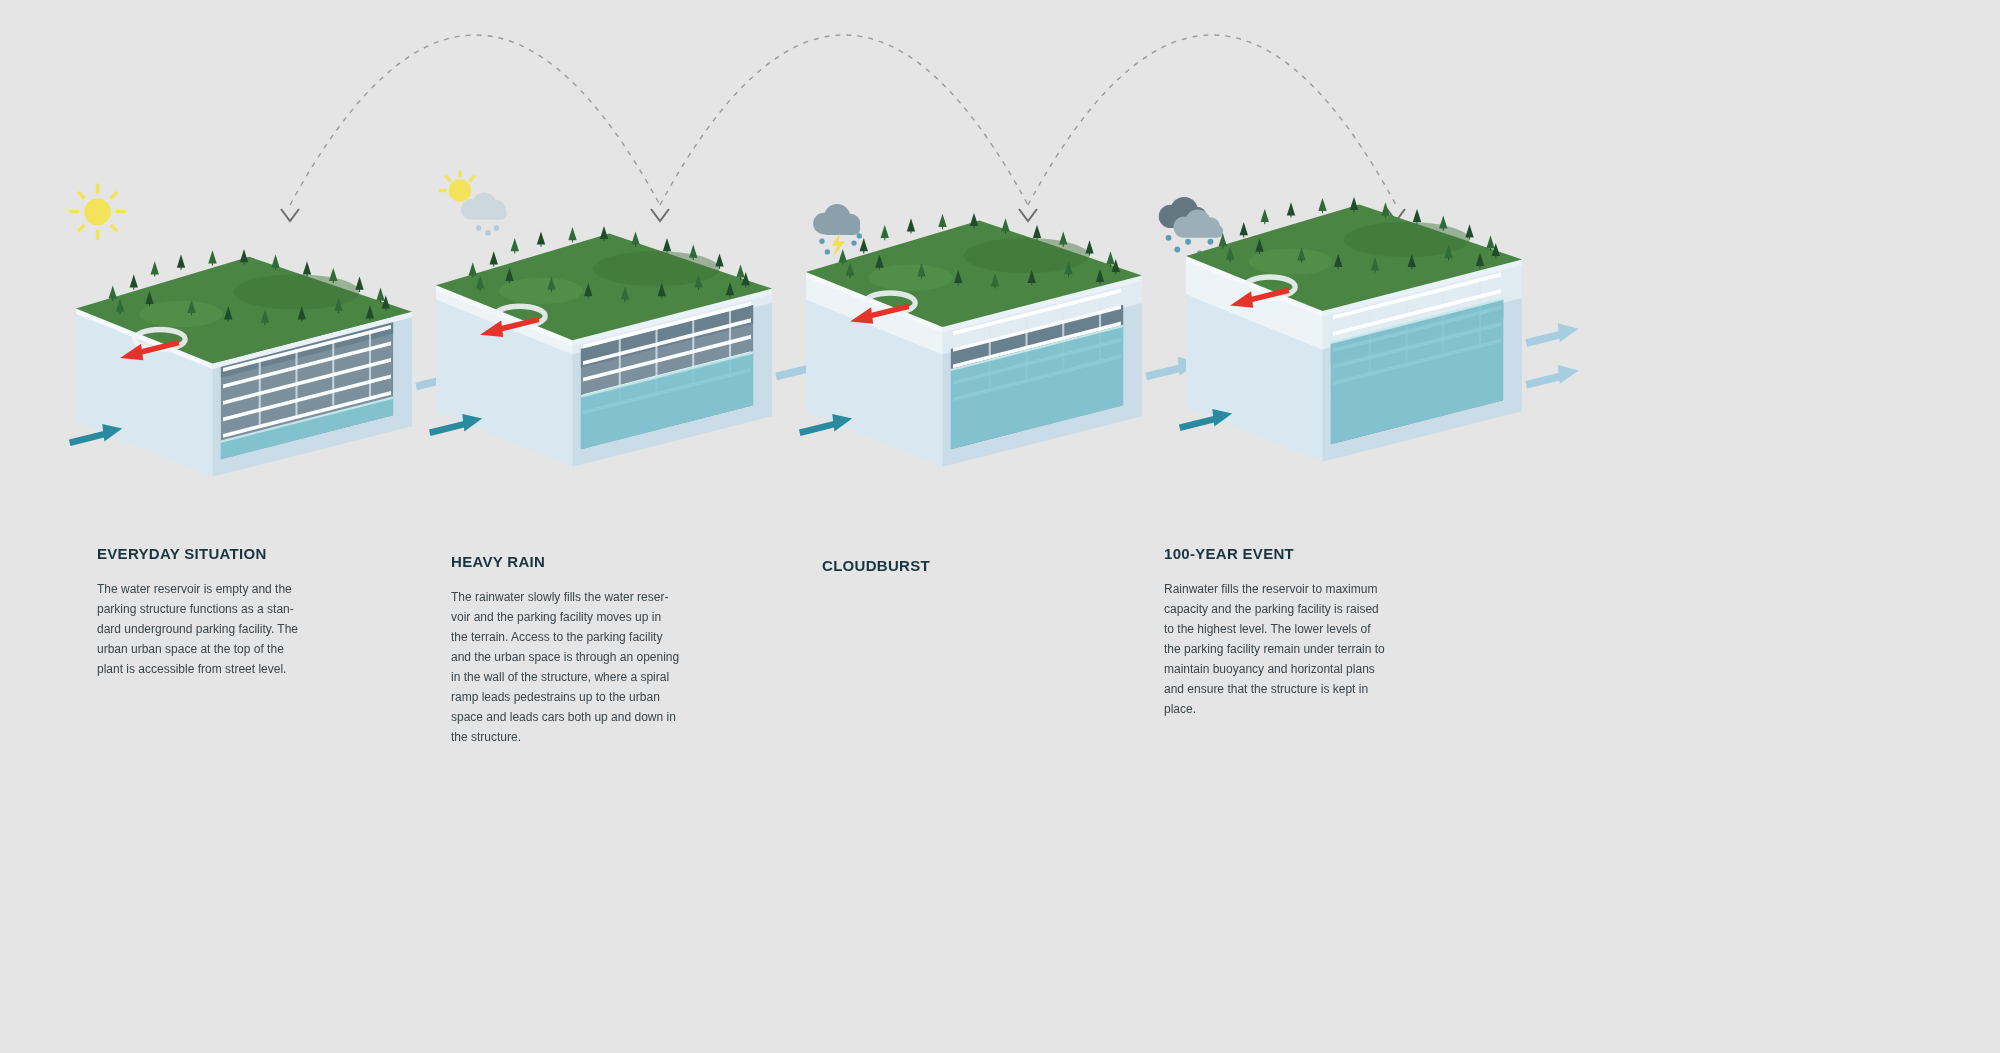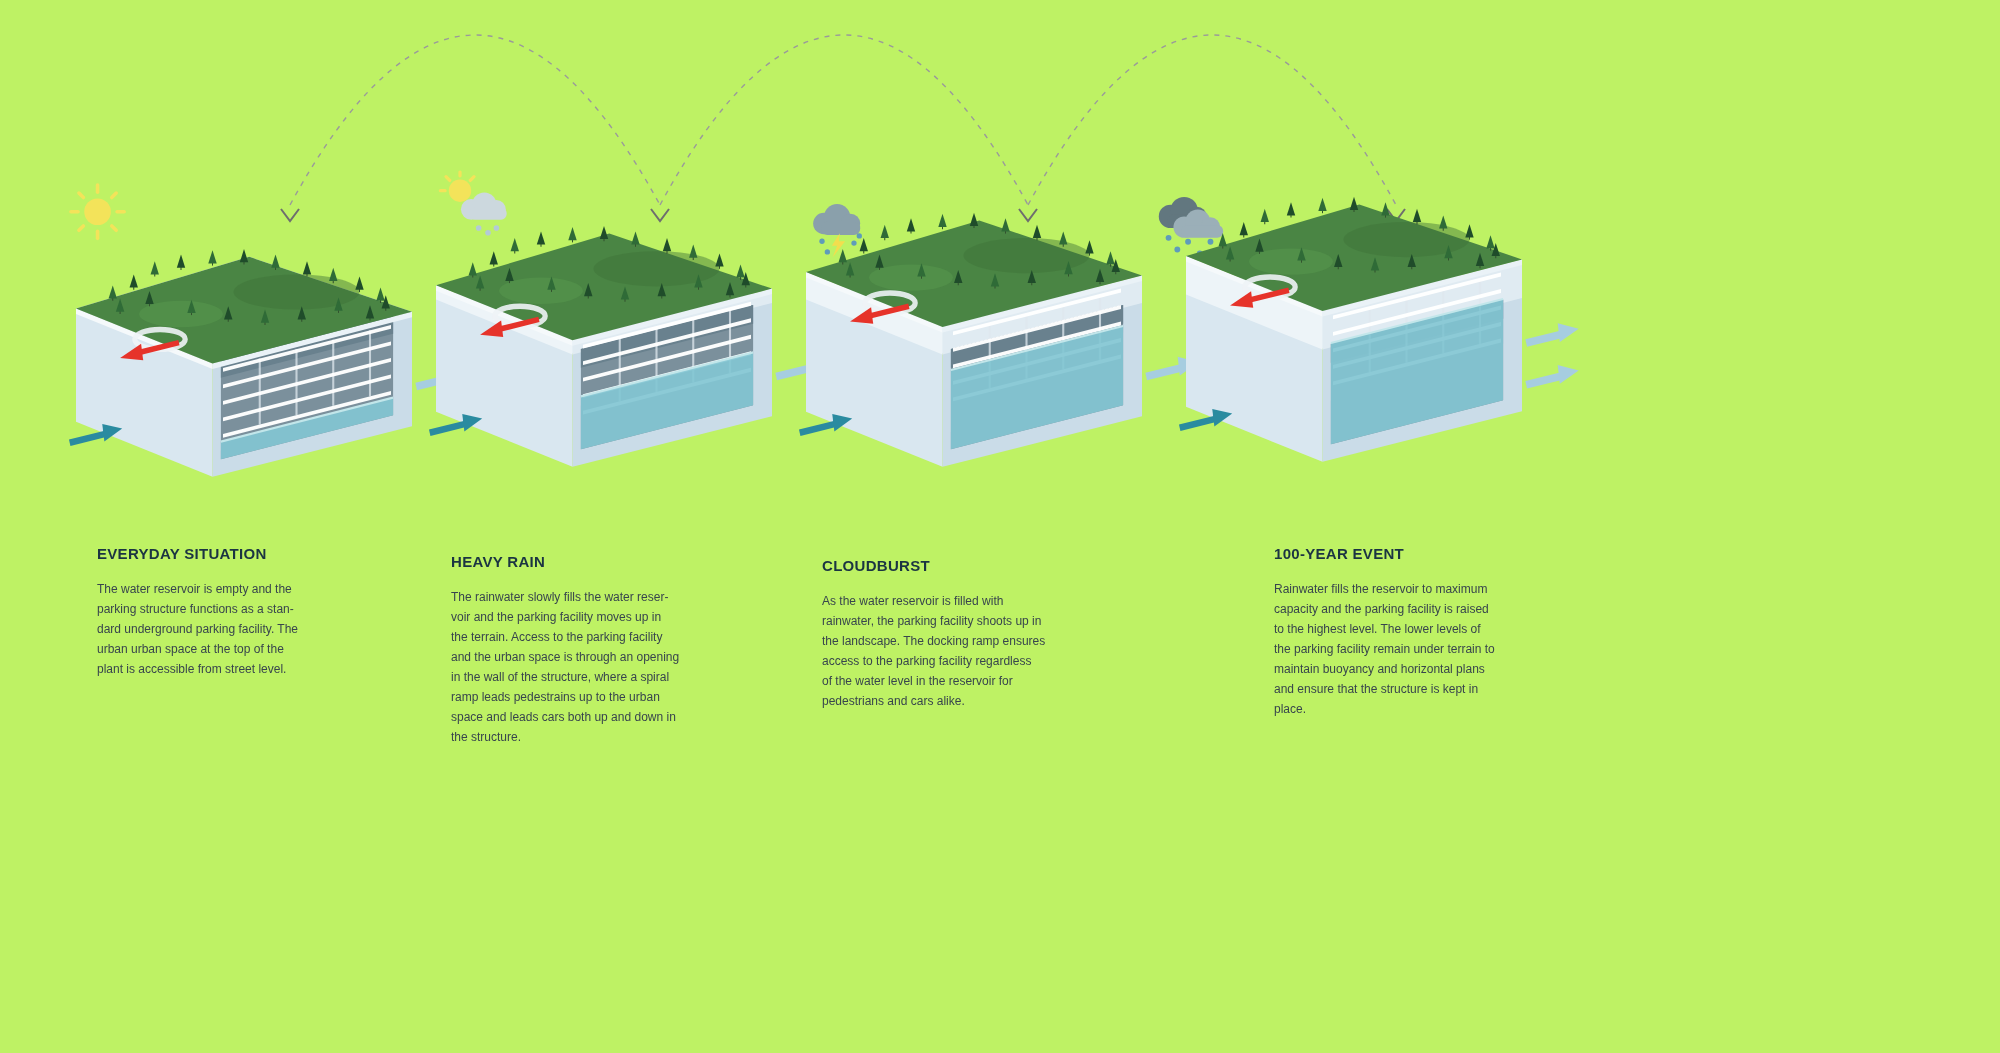--- a/index.html
+++ b/index.html
@@ -1,17 +1,17 @@
 <!DOCTYPE html>
 <html><head>
 <meta charset="utf-8">
 <style>
   html,body{margin:0;padding:0;background:#ffffff;}
   .canvas{
-    position:relative;width:2000px;height:1053px;background:#bef264;
+    position:relative;width:2000px;height:1053px;background:#e5e5e5;
     font-family:"Liberation Sans",sans-serif;overflow:hidden;
   }
   .arcs{position:absolute;left:0;top:0;width:2000px;height:240px;}
   .arc{fill:none;stroke:#9a9a9a;stroke-width:1.4;stroke-dasharray:5,6;}
   .chevron{fill:none;stroke:#6e6e6e;stroke-width:2;stroke-linejoin:miter;}
   .scene{position:absolute;}
   .weather{position:absolute;}
   .textblock{position:absolute;width:360px;}
   .panel-title{
     margin:0 0 17px 0;font-size:15px;font-weight:700;letter-spacing:.3px;
@@ -420,28 +420,22 @@
 voir and the parking facility moves up in
 the terrain. Access to the parking facility
 and the urban space is through an opening
 in the wall of the structure, where a spiral
 ramp leads pedestrains up to the urban
 space and leads cars both up and down in
 the structure.</p>
   </div>
   <div class="textblock" style="left:822px;top:557px;">
     <h3 class="panel-title">CLOUDBURST</h3>
-    <p class="panel-desc">As the water reservoir is filled with
-rainwater, the parking facility shoots up in
-the landscape. The docking ramp ensures
-access to the parking facility regardless
-of the water level in the reservoir for
-pedestrians and cars alike.</p>
-  </div>
-  <div class="textblock" style="left:1274px;top:545px;">
+  </div>
+  <div class="textblock" style="left:1164px;top:545px;">
     <h3 class="panel-title">100-YEAR EVENT</h3>
     <p class="panel-desc">Rainwater fills the reservoir to maximum
 capacity and the parking facility is raised
 to the highest level. The lower levels of
 the parking facility remain under terrain to
 maintain buoyancy and horizontal plans
 and ensure that the structure is kept in
 place.</p>
   </div>
 

